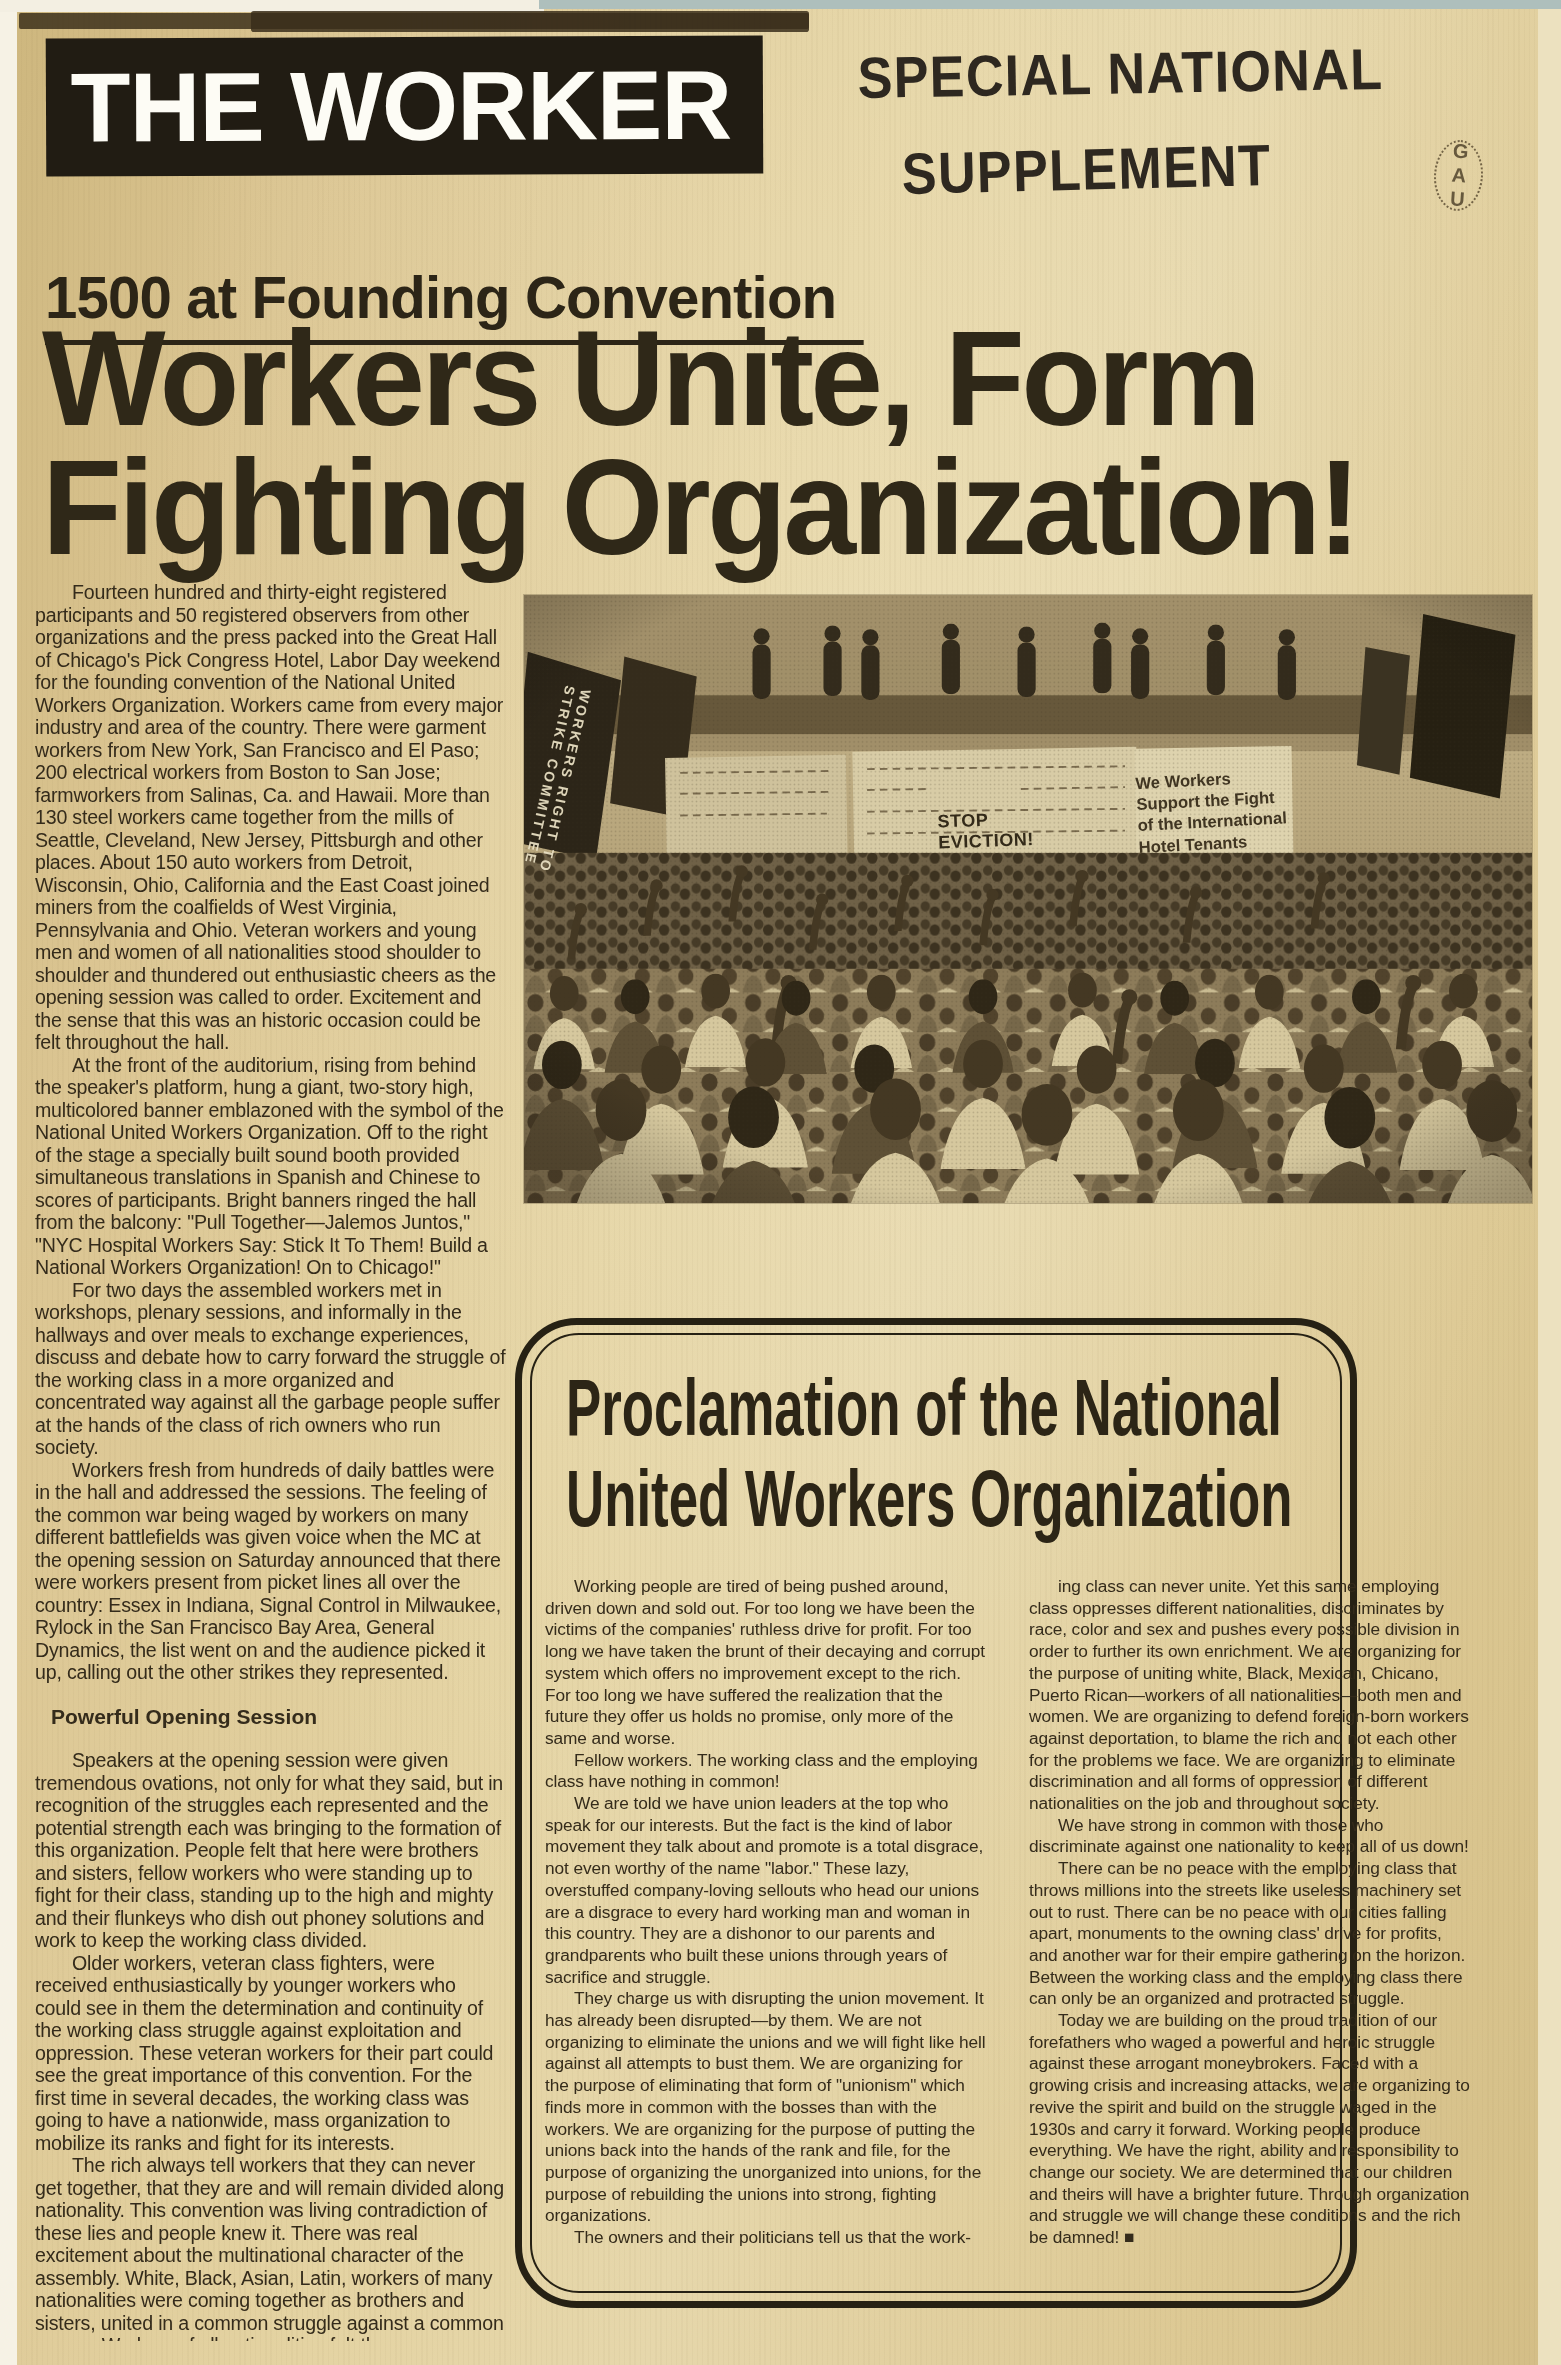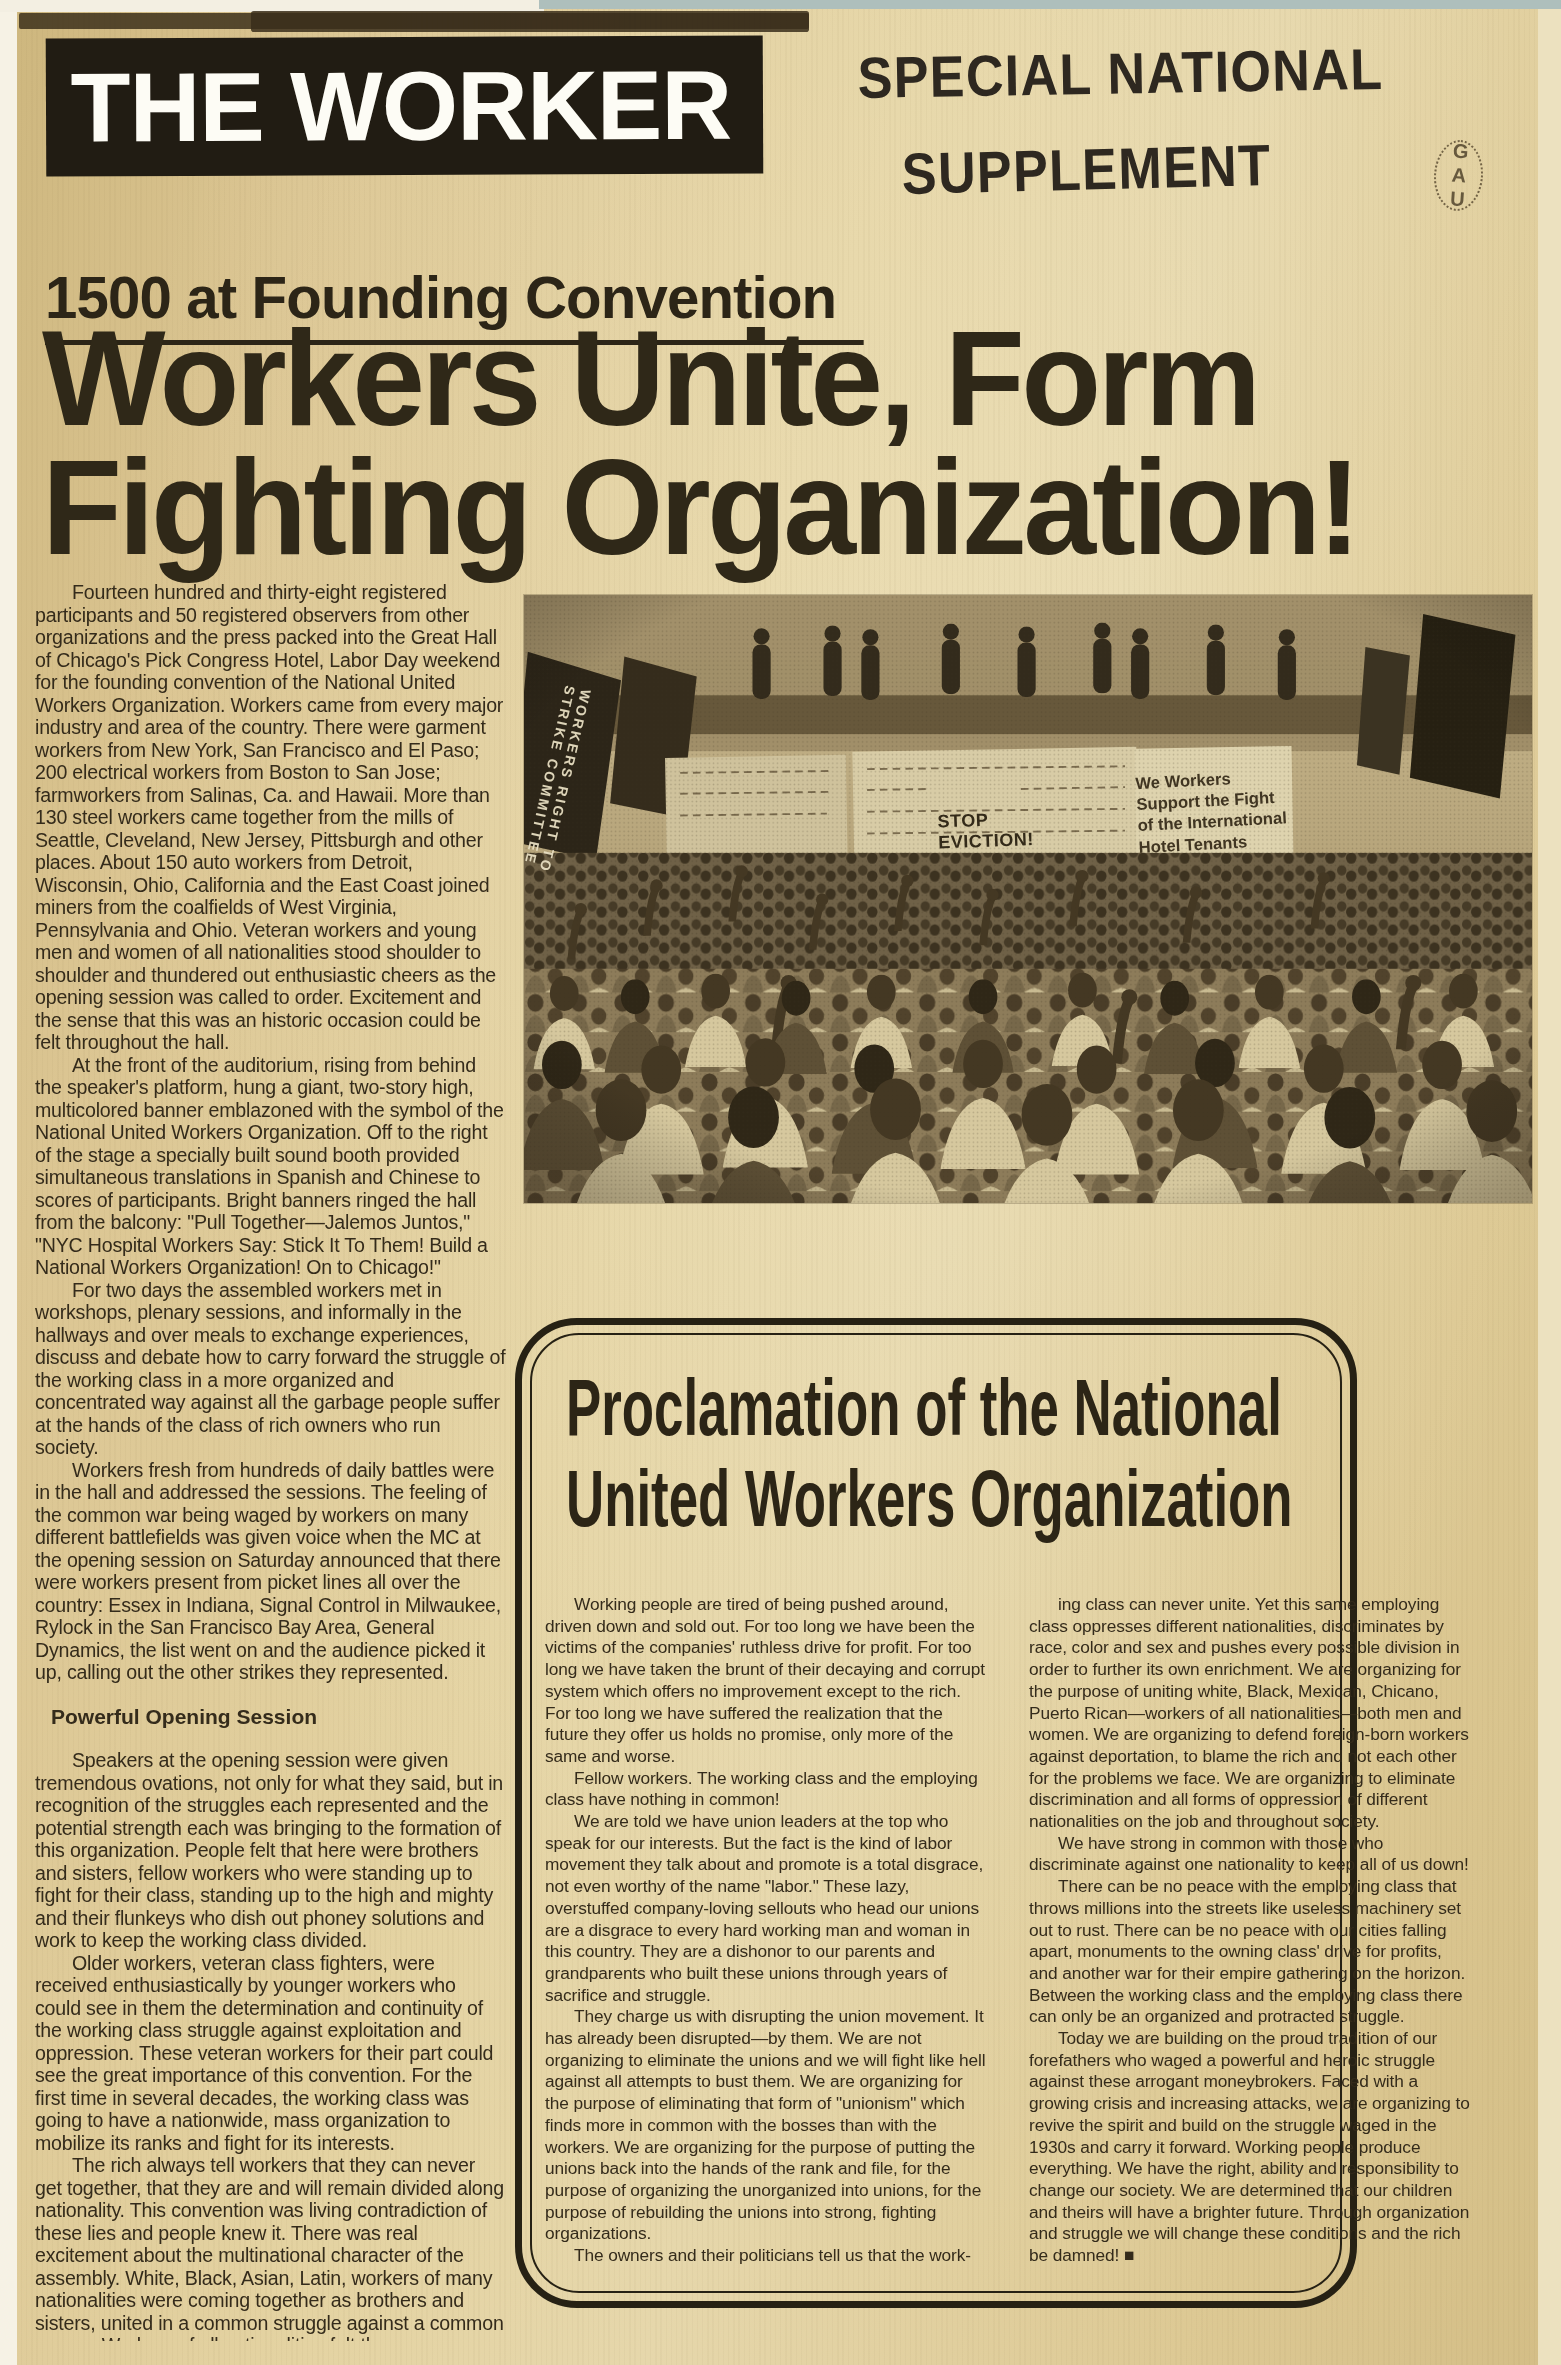--- a/index.html
+++ b/index.html
@@ -65,21 +65,21 @@
 
   .photo-caption{position:absolute;left:524px;top:1204px;width:1009px;
     font-size:21px;font-style:italic;font-weight:600;line-height:26px;color:#332c1d;}
 
   .proc-box{position:absolute;left:515px;top:1318px;width:842px;height:990px;box-sizing:border-box;
     border:7.6px solid #262114;border-radius:62px;}
   .proc-box::before{content:"";position:absolute;inset:7.6px;border:2.8px solid #262114;border-radius:49px;}
   .proc-title{position:absolute;left:44px;top:37px;color:#2c2516;}
   .proc-title .tl{display:block;white-space:nowrap;font-size:80px;font-weight:900;line-height:91px;
     transform:scaleX(.66);transform-origin:left top;}
-  .proc-col{position:absolute;top:269px;width:441px;height:704px;overflow:hidden;
+  .proc-col{position:absolute;top:251px;width:441px;height:704px;overflow:hidden;
     font-size:17.3px;line-height:21.7px;letter-spacing:-0.1px;color:#342b1b;}
   .proc-col p{margin:0;text-indent:29px;}
   .proc-col-left{left:23px;}
   .proc-col-right{left:507px;}
 </style>
 </head>
 <body>
 
 <div id="page">
 

